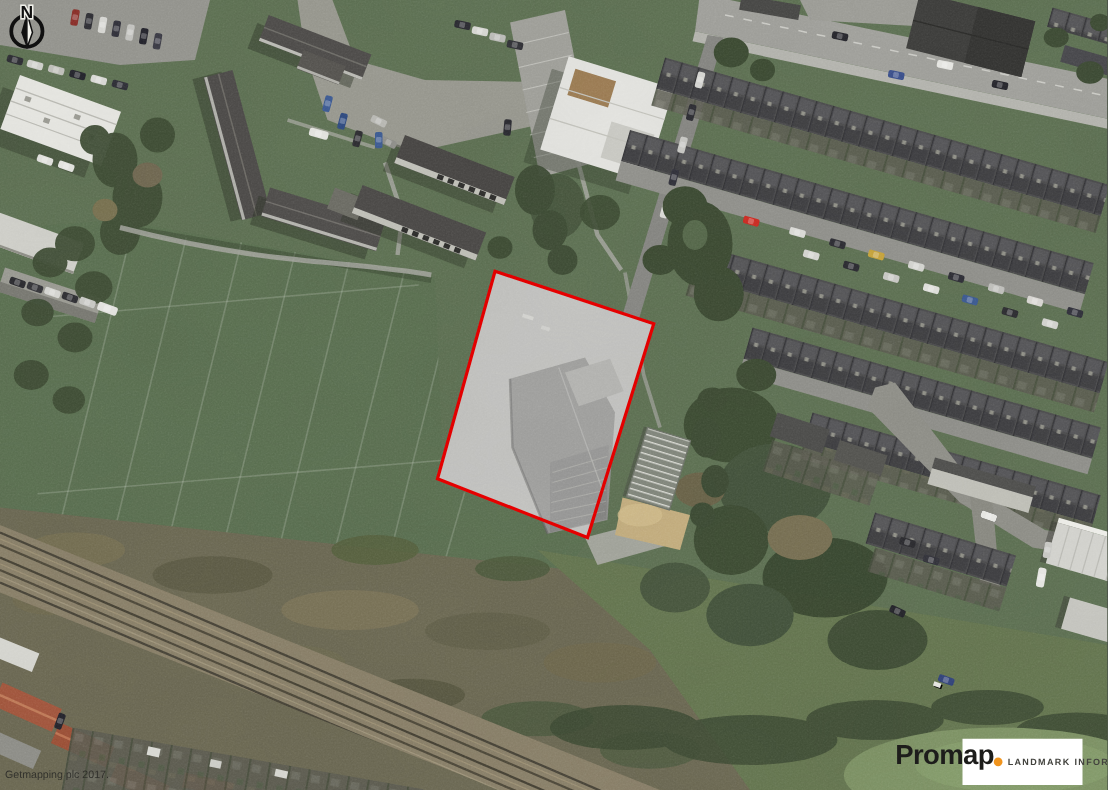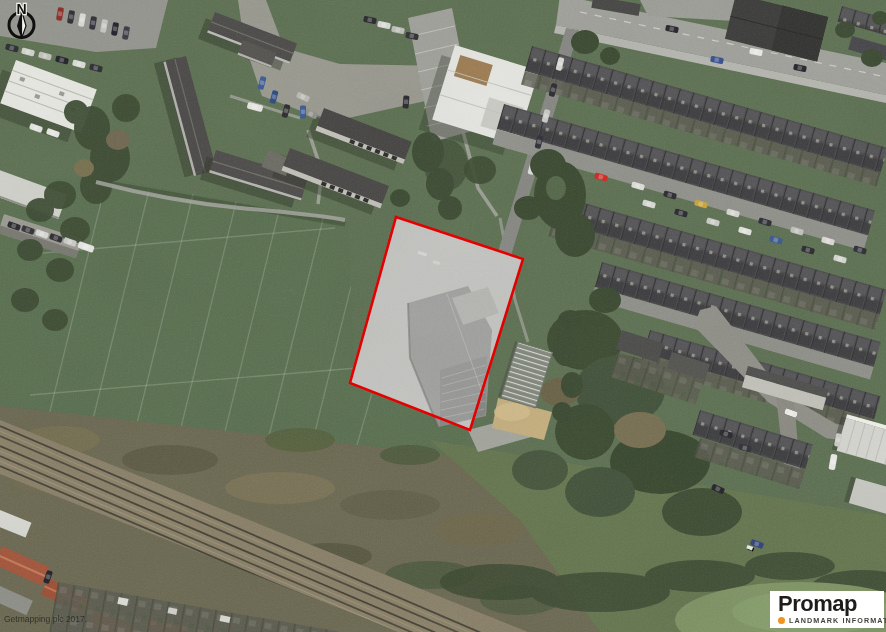--- a/index.html
+++ b/index.html
@@ -1,21 +1,21 @@
 <!DOCTYPE html>
 <html><head>
 <meta charset="utf-8">
 <style>
   html,body{margin:0;padding:0;background:#222;}
   .stage{position:relative;width:886px;height:632px;overflow:hidden;
          font-family:"Liberation Sans",sans-serif;background:#5d7052;}
   .stage svg{position:absolute;left:0;top:0;display:block;}
-  .promap-box{position:absolute;left:770px;top:591px;width:114px;height:37px;
+  .promap-box{position:absolute;left:770px;top:591px;width:96px;height:37px;
               background:#ffffff;box-sizing:border-box;padding:2px 6px 3px 8px;
-              display:flex;flex-direction:column;justify-content:center;}
+              display:flex;flex-direction:row;justify-content:center;}
   .promap-title{font-weight:bold;font-size:22px;line-height:22px;color:#1d1d1b;
                 letter-spacing:-0.5px;}
   .promap-sub{display:flex;align-items:center;gap:4px;margin-top:1px;}
   .promap-dot{width:7px;height:7px;border-radius:50%;flex:0 0 auto;}
   .promap-tag{font-size:7.2px;font-weight:bold;letter-spacing:1.1px;color:#43433e;
               white-space:nowrap;}
 </style>
 </head>
 <body>
 

